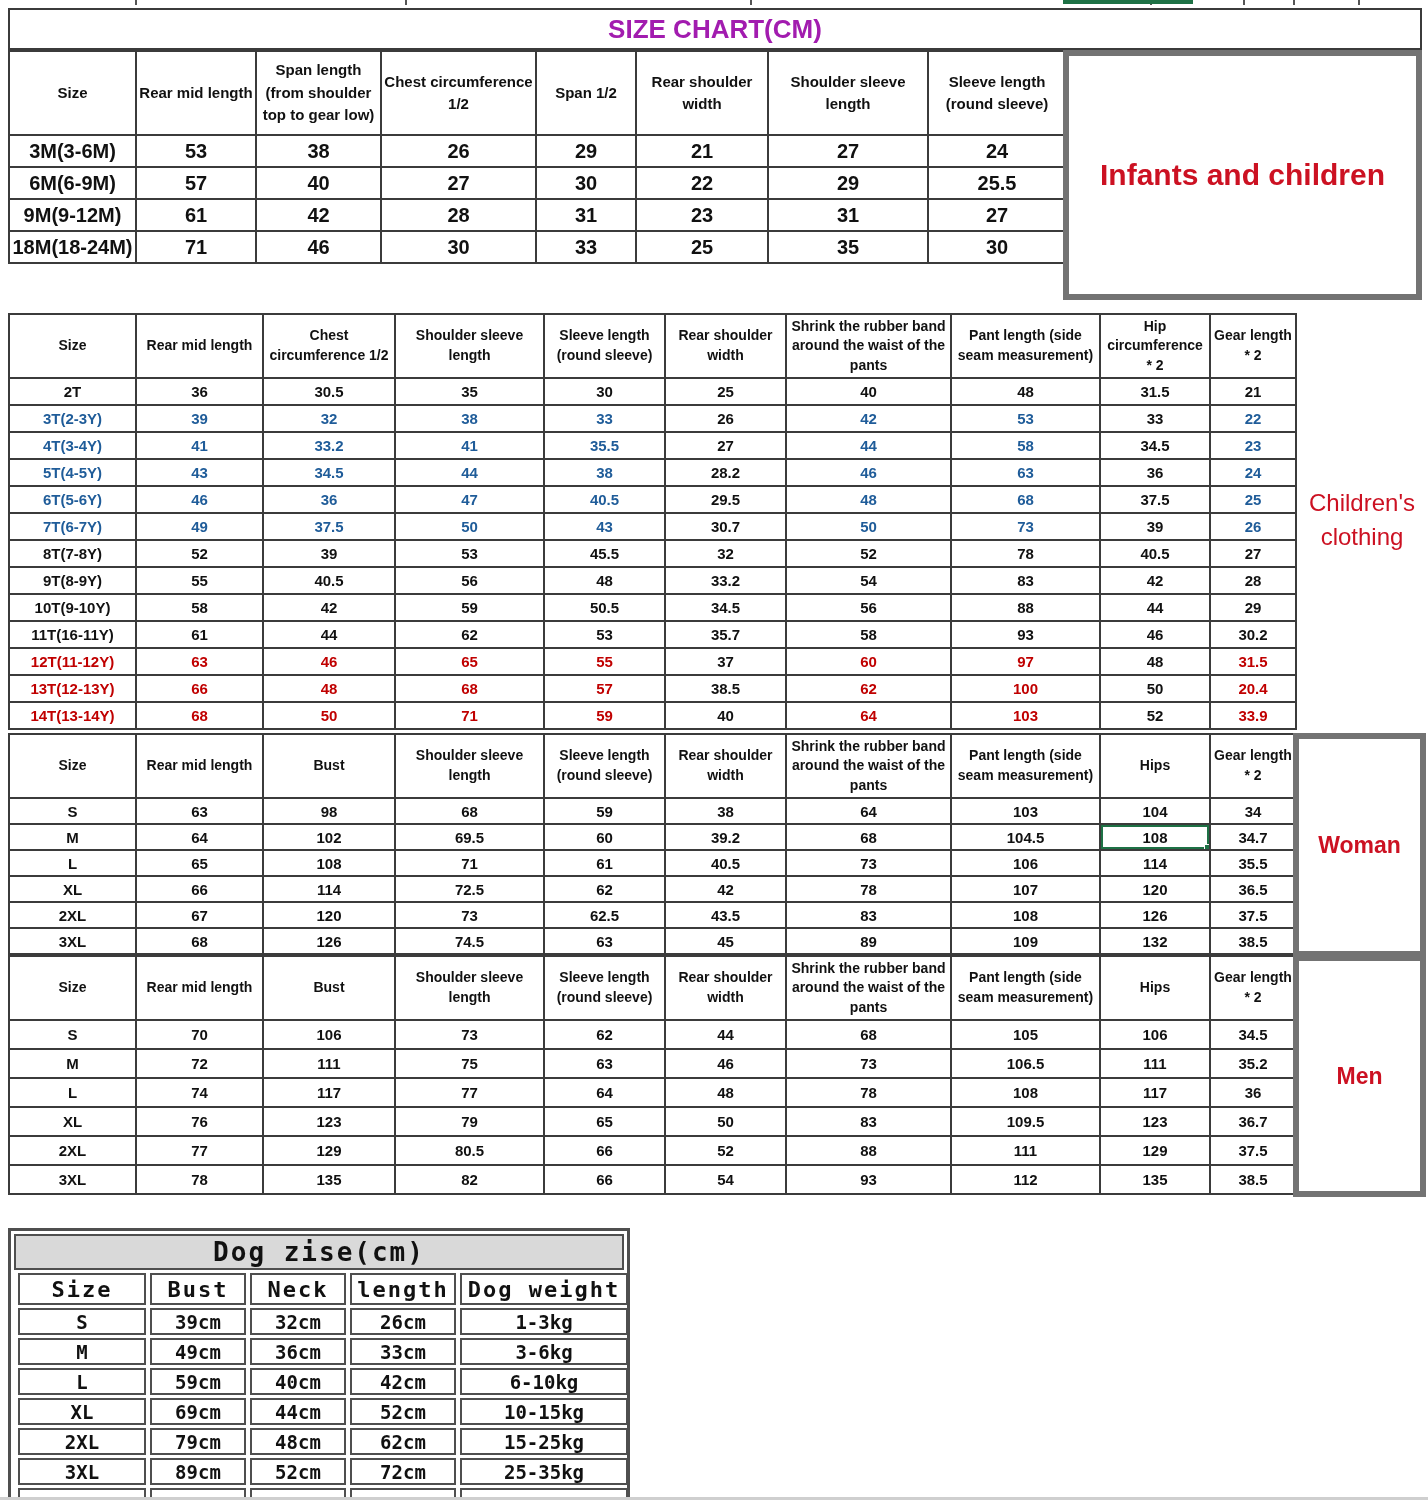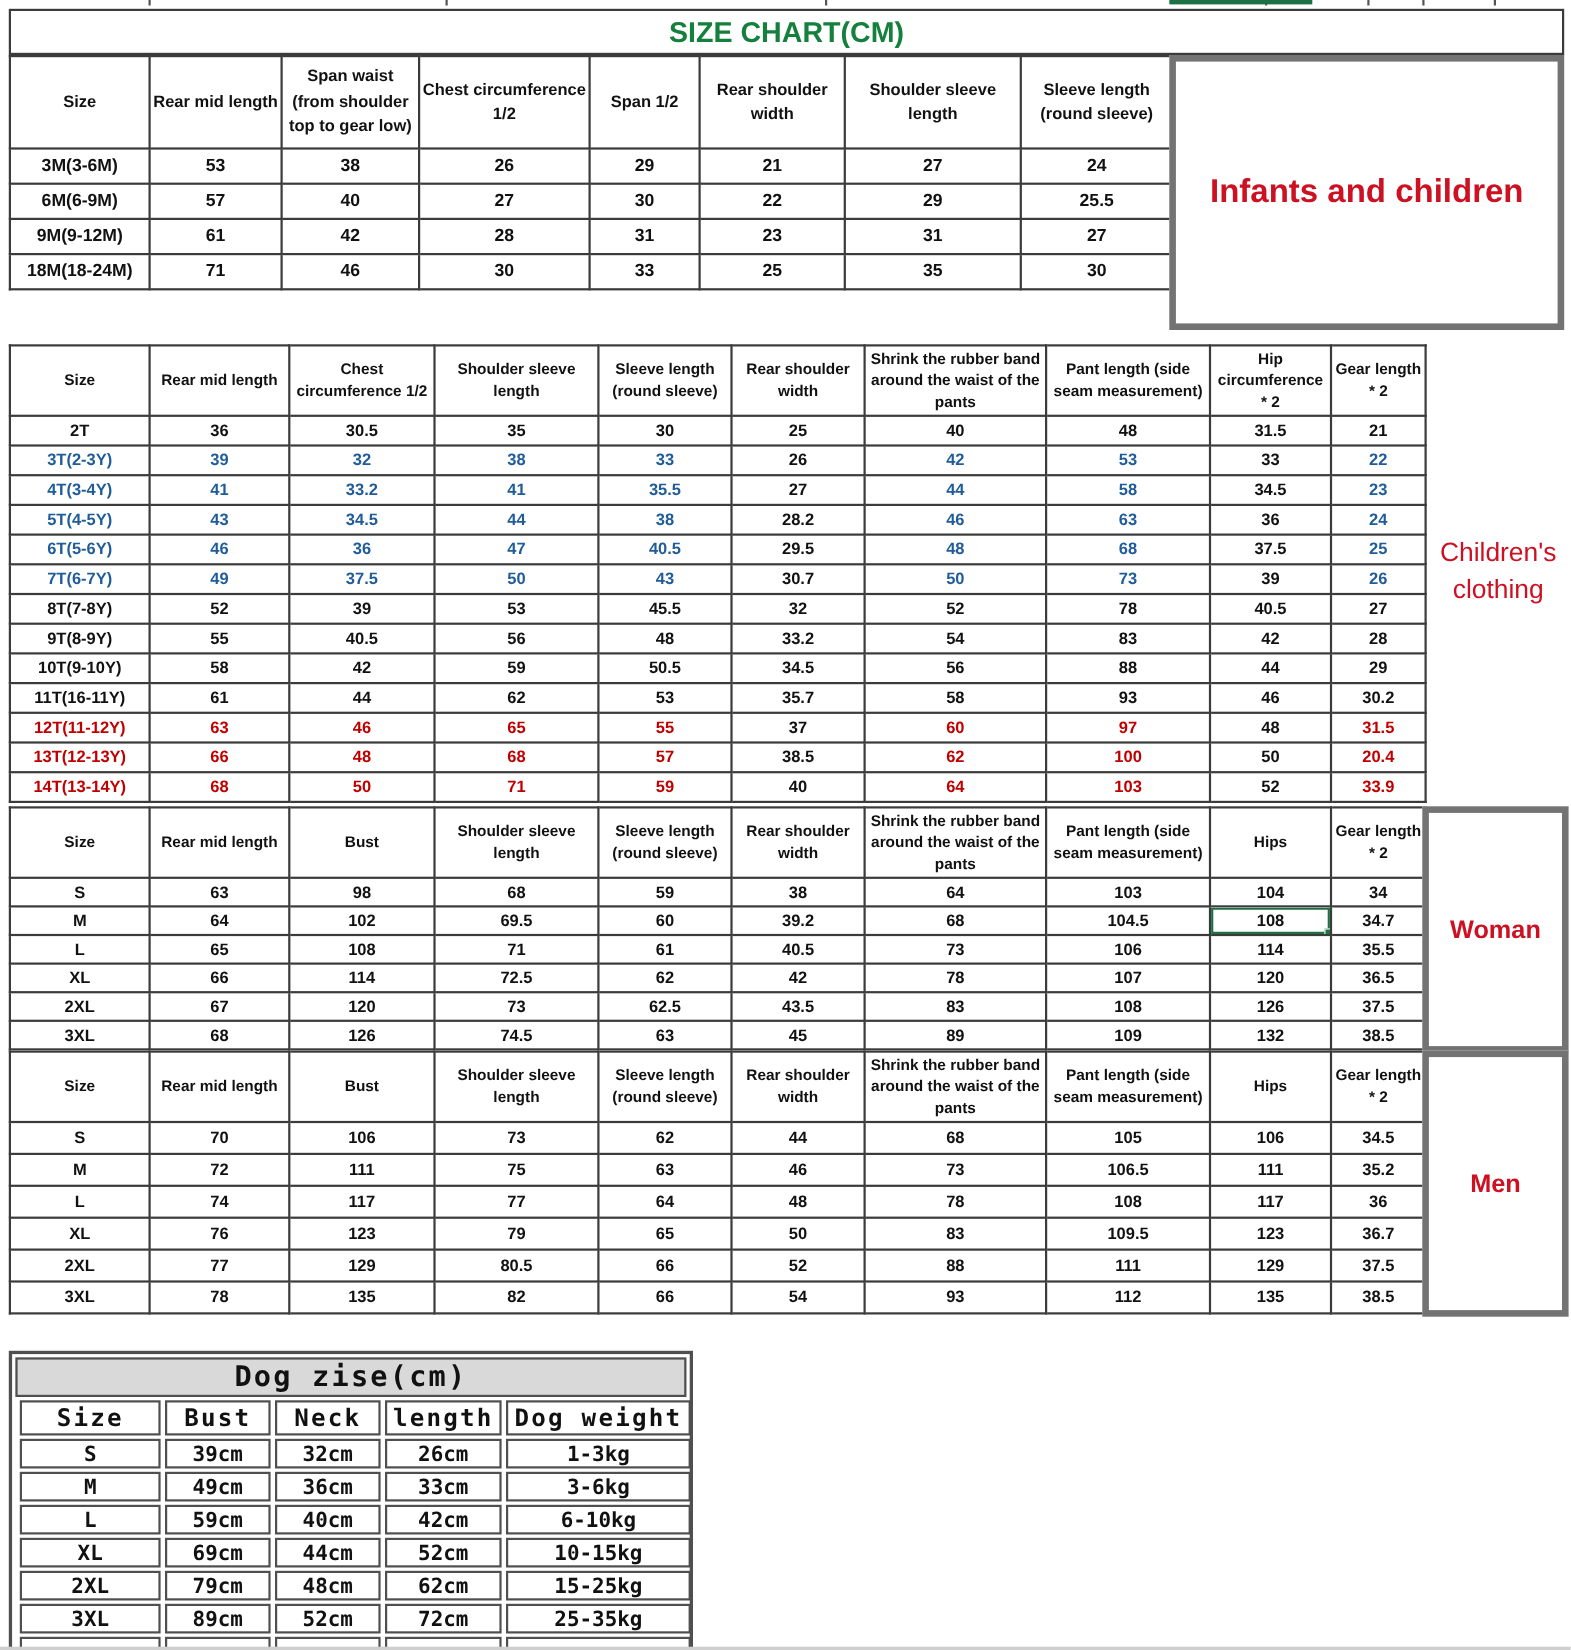--- a/index.html
+++ b/index.html
@@ -16,27 +16,27 @@
   
   table.grid { border-collapse: collapse; table-layout: fixed; position: absolute; background: #fff; }
   .grid th, .grid td {
     border: 2px solid #3b3b3b; font-weight: bold; text-align: center;
     vertical-align: middle; padding: 1px 2px; color: #111; overflow: hidden;
   }
 
   .title-bar {
     position: absolute; left: 8px; top: 8px; width: 1414px; height: 42px;
     border: 2px solid #3b3b3b; display: flex; align-items: center; justify-content: center;
-    font-size: 26px; font-weight: bold; color: #15803d; background: #fff;
+    font-size: 26px; font-weight: bold; color: #a21caf; background: #fff;
   }
 
   .t1 { left: 8px; top: 50px; width: 1057px; }
   .t1 thead th { height: 84px; font-size: 15px; line-height: 1.5; font-weight: bold; }
   .t1 tbody tr { height: 32px; }
-  .t1 tbody { font-size: 16px; }
+  .t1 tbody { font-size: 20px; }
 
   .t2 { left: 8px; top: 313px; width: 1287px; }
   .t2 thead th { height: 64px; font-size: 14px; line-height: 1.4; }
   .t2 tbody tr { height: 27px; }
   .t2 tbody { font-size: 15px; }
 
   .t3 { left: 8px; top: 733px; width: 1287px; }
   .t4 { left: 8px; top: 955px; width: 1287px; }
   .t3 thead th, .t4 thead th { height: 64px; font-size: 14px; line-height: 1.4; }
   .t3 tbody tr { height: 26px; }
@@ -110,21 +110,21 @@
         <col style="width:155px">
       <col style="width:100px">
         <col style="width:132px">
         <col style="width:160px">
         <col style="width:138px">
     </colgroup>
     <thead>
         <tr>
           <th>Size</th>
           <th>Rear mid length</th>
-          <th>Span waist (from shoulder top to gear low)</th>
+          <th>Span length (from shoulder top to gear low)</th>
           <th>Chest circumference 1/2</th>
           <th>Span 1/2</th>
           <th>Rear shoulder width</th>
           <th>Shoulder sleeve length</th>
           <th>Sleeve length (round sleeve)</th>
         </tr>
       </thead>
     <tbody>
         <tr>
           <th class="c-black">3M(3-6M)</th>

